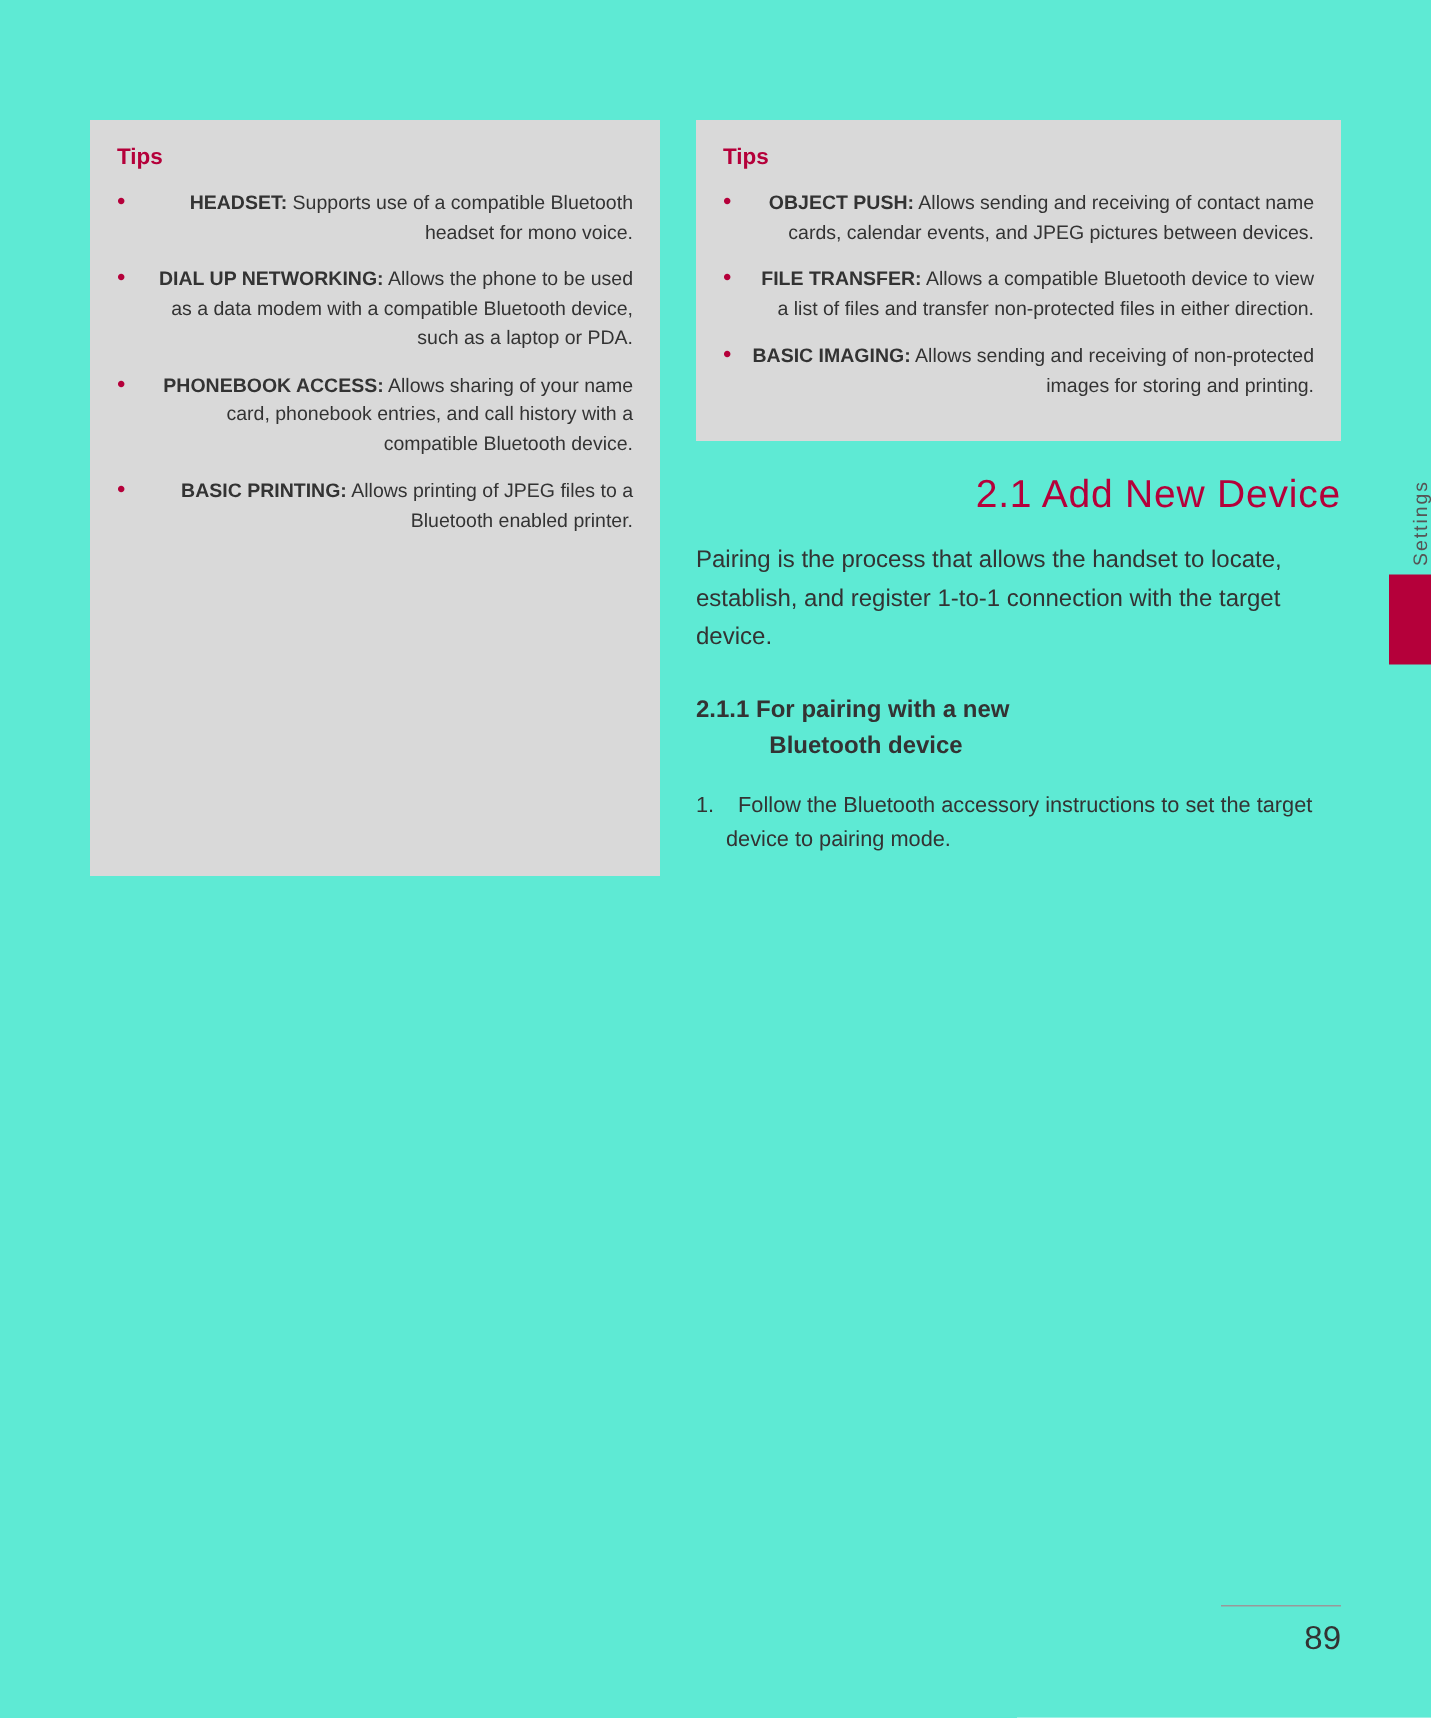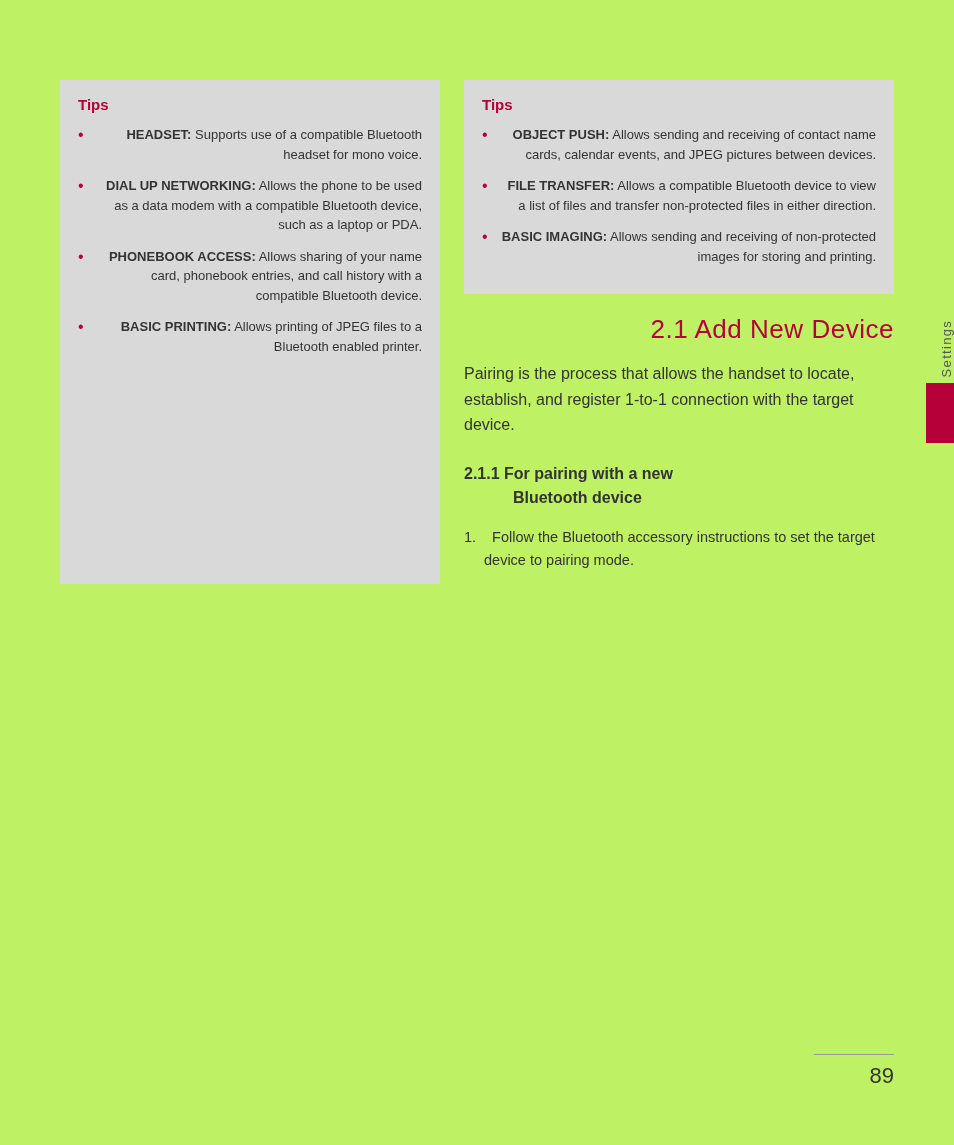--- a/index.html
+++ b/index.html
@@ -14,21 +14,21 @@
       font-size: 14px;
       color: #333333;
       width: 954px;
       min-height: 1145px;
       position: relative;
     }
 
     .page-container {
       width: 954px;
       min-height: 1145px;
-      background: #bef264;
+      background: #5eead4;
       padding: 80px 60px 60px 60px;
       display: flex;
       flex-direction: column;
       position: relative;
     }
 
     .two-column-layout {
       display: flex;
       gap: 24px;
       margin-bottom: 24px;
@@ -142,21 +142,21 @@
 
     .side-tab-bar {
       width: 28px;
       height: 60px;
       background: #b5003a;
     }
 
     
     .page-number-container {
       position: absolute;
-      bottom: 56px;
+      bottom: 40px;
       right: 60px;
       display: flex;
       flex-direction: column;
       align-items: flex-end;
     }
 
     .page-divider {
       width: 80px;
       height: 1px;
       background: #999999;

